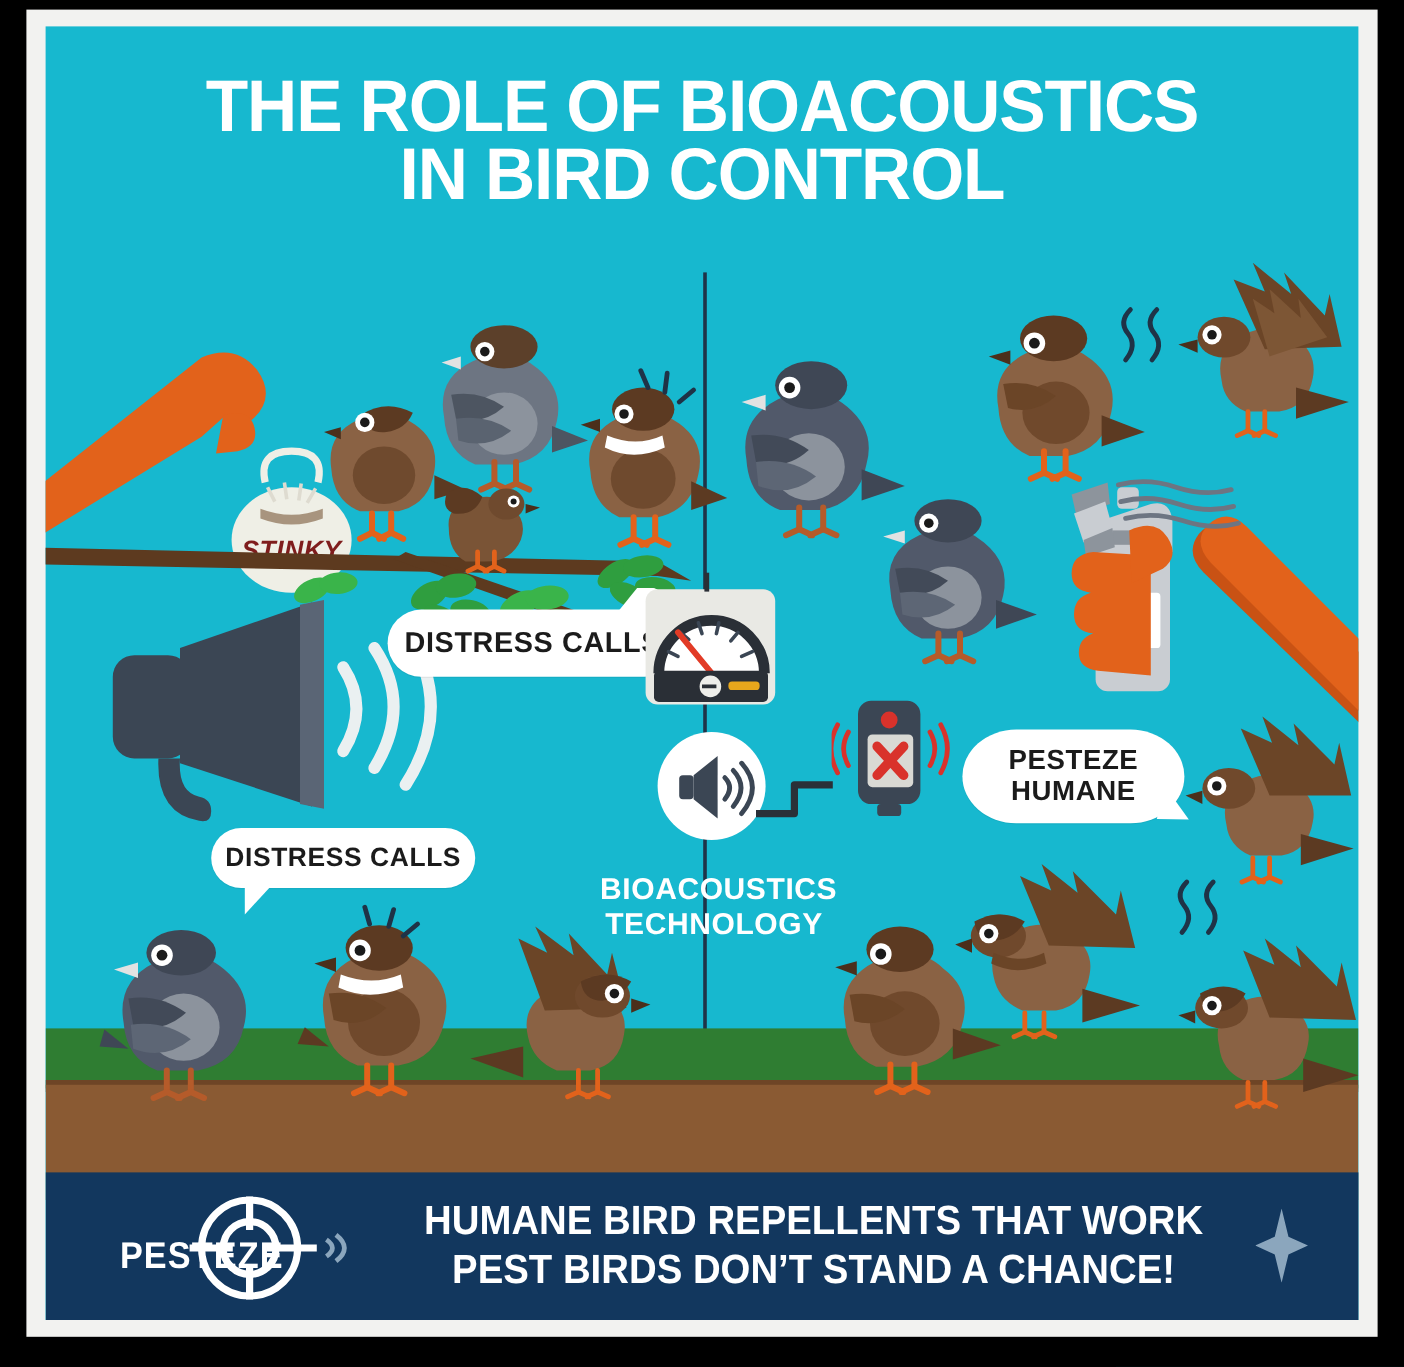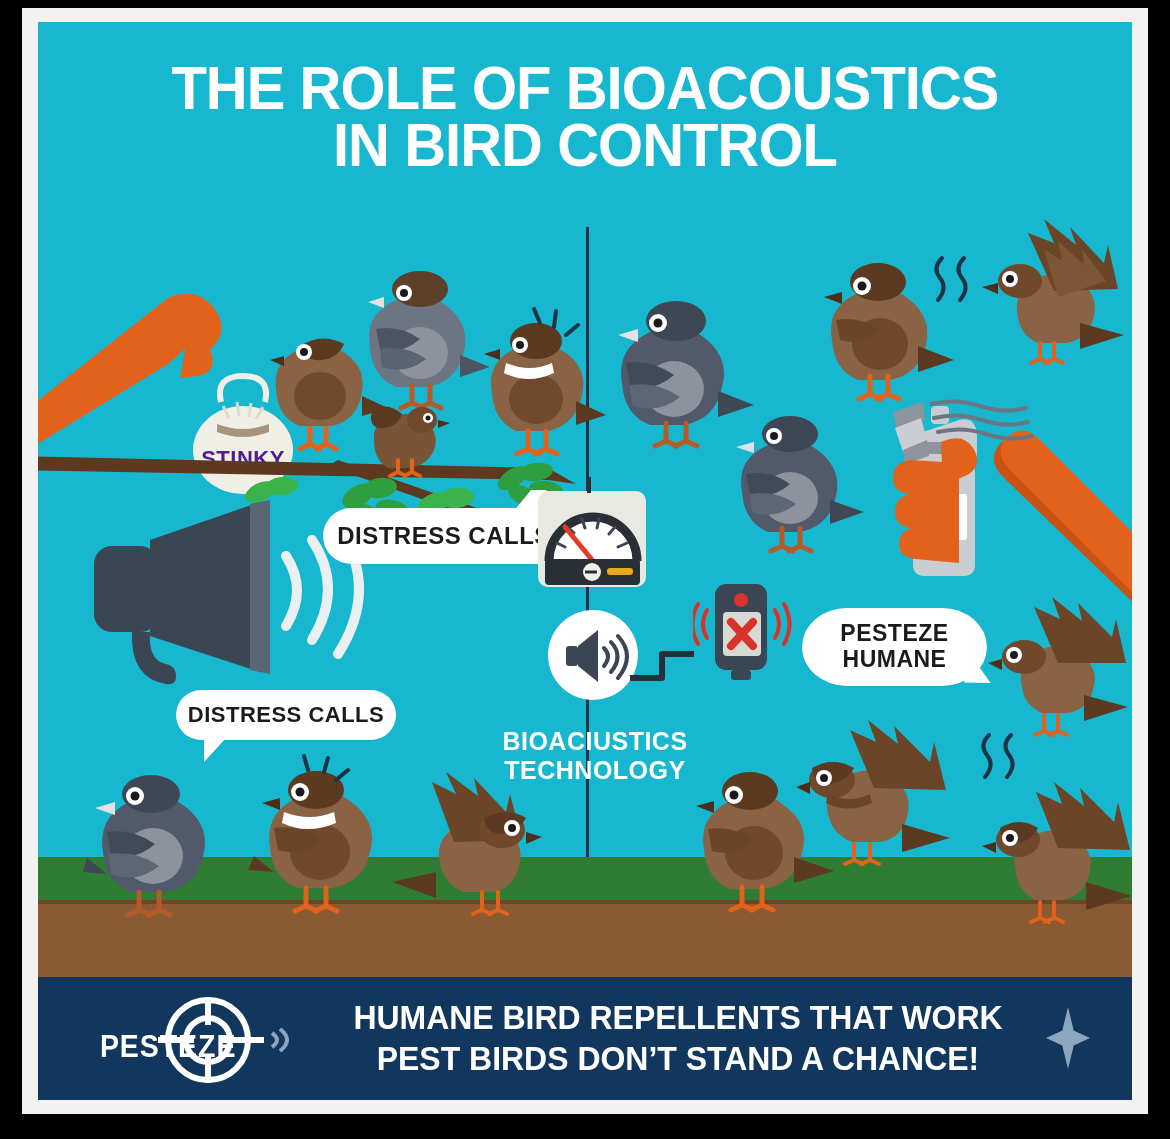--- a/index.html
+++ b/index.html
@@ -61,21 +61,21 @@
   
   #bubble-predator{left:764px;top:586px;width:185px;height:78px;border-radius:46px/40px;
         font-size:23px;line-height:1.12;letter-spacing:0.5px;}
   #bubble-predator .tail{right:-6px;bottom:0px;border-left:26px solid #fff;
         border-right:0;border-top:22px solid transparent;border-bottom:6px solid transparent;
         transform:rotate(14deg);}
 
   
   .bag{position:absolute;left:145px;top:350px;width:120px;height:125px;}
   .bag-label{position:absolute;left:0;top:74px;width:120px;text-align:center;
-             font-weight:bold;font-size:22px;color:#4c1d95;letter-spacing:0.5px;}
+             font-weight:bold;font-size:22px;color:#7f1d1d;letter-spacing:0.5px;font-style:italic;}
 
   
   .megaphone{position:absolute;left:50px;top:472px;width:280px;height:205px;}
 
   
   .gauge{position:absolute;left:497px;top:455px;width:115px;height:125px;}
 
   
   .spk{position:absolute;left:510px;top:588px;width:90px;height:90px;border-radius:50%;background:#fff;}
   .spk-cap{position:absolute;left:462px;top:705px;width:190px;text-align:center;color:#fff;
@@ -319,21 +319,21 @@
      <rect x="18" y="36" width="12" height="20" rx="3" fill="#3b4654"></rect>
      <path d="M30 36 L50 20 L50 72 L30 56 Z" fill="#3b4654"></path>
      <g fill="none" stroke="#3b4654" stroke-width="4" stroke-linecap="round">
        <path d="M56 38 q8 8 0 18"></path>
        <path d="M63 32 q13 14 0 30"></path>
        <path d="M70 26 q18 20 0 42"></path>
      </g>
    </svg>
   </div>
   <div class="spk-cap">
-    <span>BIOACIUSTICS</span><br>
+    <span>BIOACOUSTICS</span><br>
     <span>TECHNOLOGY</span>
   </div>
 
   <svg class="squig" style="left:590px;top:620px;width:90px;height:60px;">
     <path d="M2 36 L34 36 L34 12 L66 12" fill="none" stroke="#2a3038" stroke-width="6" stroke-linejoin="round"></path>
   </svg>
   <div class="device">
    <svg width="100" height="115" viewBox="0 0 100 115">
      <rect x="22" y="2" width="52" height="86" rx="11" fill="#3b4654"></rect>
      <circle cx="48" cy="18" r="7" fill="#d9322b"></circle>

